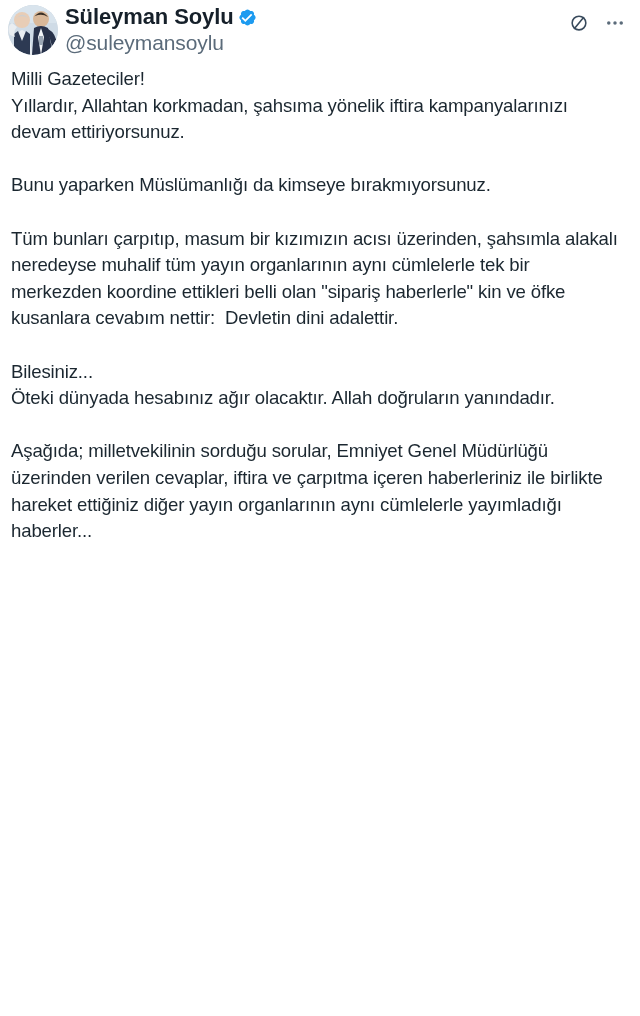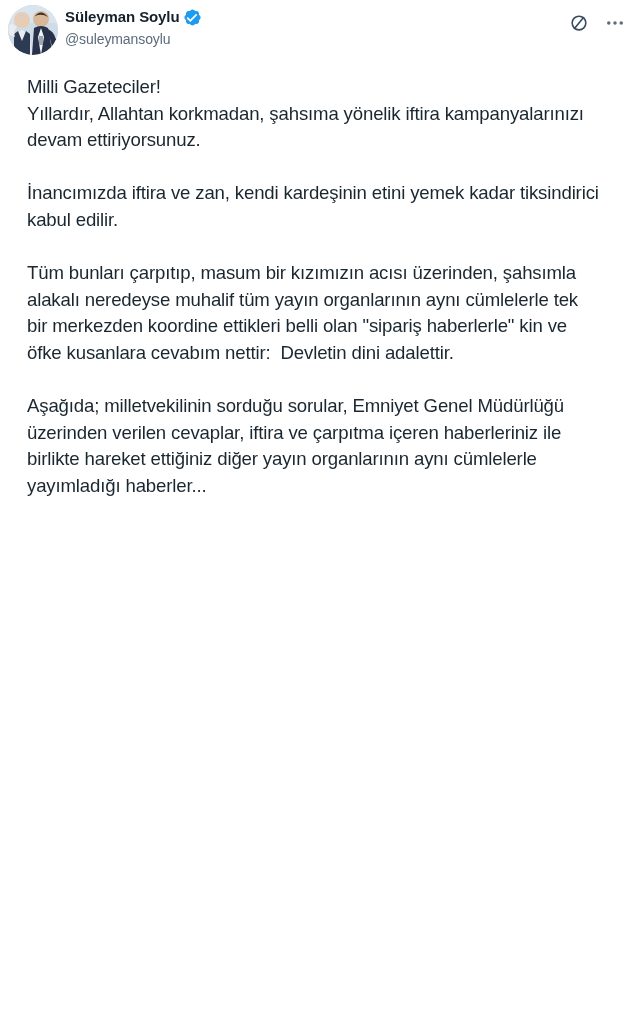--- a/index.html
+++ b/index.html
@@ -52,38 +52,38 @@
     justify-content: flex-start;
     line-height: 1;
   }
 
   .name-line {
     display: flex;
     align-items: center;
     height: 23px;
   }
   .display-name {
-    font-size: 15px;
+    font-size: 22px;
     font-weight: bold;
     color: #16202a;
     letter-spacing: -0.1px;
     white-space: nowrap;
   }
   .verified-badge {
     display: inline-flex;
     margin-left: 4px;
     width: 19px;
     height: 19px;
     position: relative;
     top: 1px;
   }
   .verified-badge svg { width: 19px; height: 19px; display: block; }
 
   .handle {
-    font-size: 14px;
+    font-size: 21px;
     color: #5b6b7a;
     margin-top: 4px;
     white-space: nowrap;
     letter-spacing: -0.1px;
   }
 
   .header-actions {
     margin-left: auto;
     display: flex;
     align-items: flex-start;
@@ -106,21 +106,21 @@
     margin-top: 8px;
     padding-left: 3px;
     padding-right: 12px;
     font-size: 18.6px;
     line-height: 26.6px;
     color: #1b2730;
     letter-spacing: -0.15px;
     word-spacing: 0px;
   }
   .post-body p {
-    margin: 16px;
+    margin: 0;
     white-space: pre-wrap;
   }
   .post-body p.spacer-after {
     margin-bottom: 26.6px;
   }
 </style>
 </head>
 <body>
 
 <div class="post">
@@ -181,18 +181,20 @@
           <circle cx="18.8" cy="12" r="1.9" fill="#5b6b7a"></circle>
         </svg>
       </span>
     </div>
 
   </div>
 
   <div class="post-body">
     <p class="spacer-after">Milli Gazeteciler!
 Yıllardır, Allahtan korkmadan, şahsıma yönelik iftira kampanyalarınızı devam ettiriyorsunuz.</p>
-    <p class="spacer-after">İnancımızda iftira ve zan, kendi kardeşinin etini yemek kadar tiksindirici kabul edilir.</p>
+    <p class="spacer-after">Bunu yaparken Müslümanlığı da kimseye bırakmıyorsunuz.</p>
     <p class="spacer-after">Tüm bunları çarpıtıp, masum bir kızımızın acısı üzerinden, şahsımla alakalı neredeyse muhalif tüm yayın organlarının aynı cümlelerle tek bir merkezden koordine ettikleri belli olan "sipariş haberlerle" kin ve öfke kusanlara cevabım nettir:  Devletin dini adalettir.</p>
+    <p class="spacer-after">Bilesiniz...
+Öteki dünyada hesabınız ağır olacaktır. Allah doğruların yanındadır.</p>
     <p>Aşağıda; milletvekilinin sorduğu sorular, Emniyet Genel Müdürlüğü üzerinden verilen cevaplar, iftira ve çarpıtma içeren haberleriniz ile birlikte hareket ettiğiniz diğer yayın organlarının aynı cümlelerle yayımladığı haberler...</p>
   </div>
 
 </div>
 
 </body></html>

